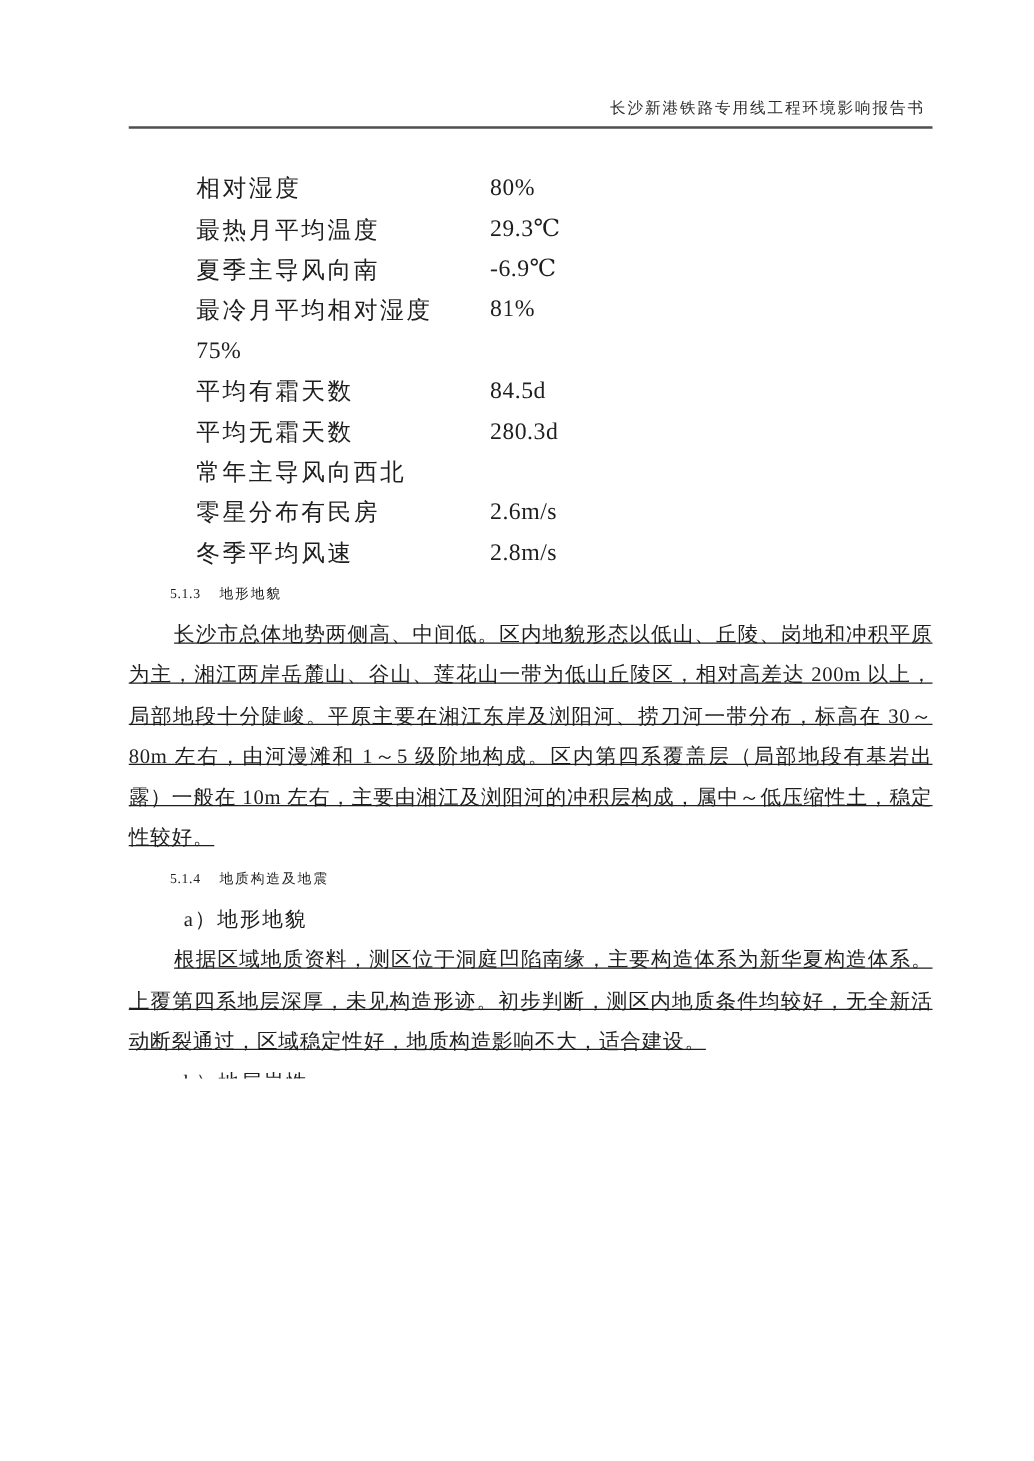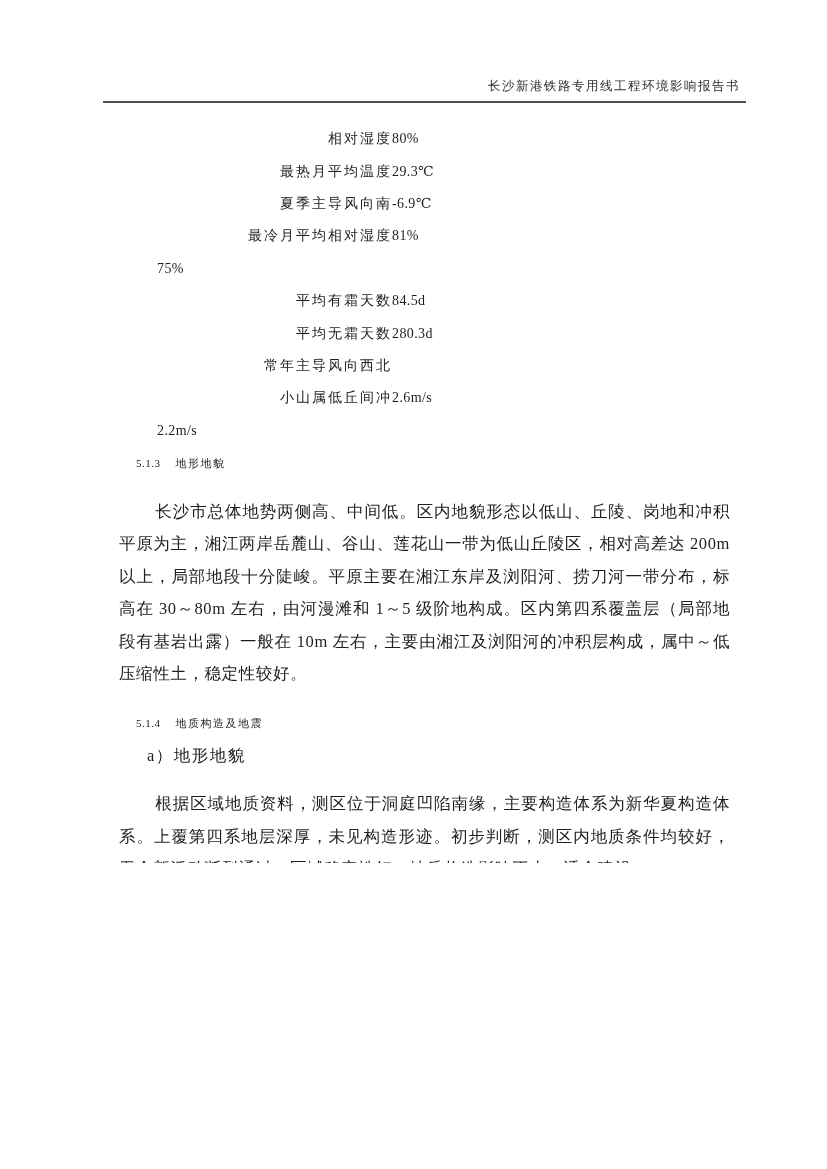--- a/index.html
+++ b/index.html
@@ -29,23 +29,22 @@
     font-size: 12.5px;
     line-height: 15px;
     letter-spacing: 1.5px;
     color: #2e2e2e;
     padding-bottom: 7px;
     border-bottom: 2px solid #4f4f4f;
     padding-right: 6px;
   }
   
   .climate {
-    margin: 20px 0 0 54px;
-    font-size: 14px;
-    text-align: right;
+    margin: 32px 0 0 54px;
+    font-size: 19px;
   }
   .crow {
     display: flex;
     align-items: center;
     height: 32.4px;
   }
   .clabel {
     width: 235px;
     letter-spacing: 2px;
     white-space: nowrap;
@@ -60,26 +59,27 @@
     margin-left: 33px;
     letter-spacing: 1.5px;
     white-space: nowrap;
   }
   .sec-head .num {
     letter-spacing: 0.5px;
     margin-right: 15px;
   }
   
   .para {
-    margin: 16px;
+    margin: 0;
     font-size: 16.5px;
     line-height: 32.6px;
     text-align: justify;
     text-indent: 2.2em;
     letter-spacing: 0.6px;
+    text-decoration: underline;
   }
   .sub-item {
     font-size: 16.5px;
     line-height: 32.6px;
     margin-left: 44px;
     letter-spacing: 1.5px;
   }
   
   .pageno {
     position: absolute;
@@ -127,25 +127,26 @@
       </div>
       <div class="crow">
         <span class="clabel">平均无霜天数</span>
         <span class="cvalue">280.3d</span>
       </div>
       <div class="crow">
         <span class="clabel">常年主导风向西北</span>
         <span class="cvalue"></span>
       </div>
       <div class="crow">
-        <span class="clabel">小山属低丘间冲</span>
+        <span class="clabel">零星分布有民房</span>
         <span class="cvalue">2.6m/s</span>
       </div>
       <div class="crow">
-        <span class="cvalue">2.2m/s</span>
+        <span class="clabel">冬季平均风速</span>
+        <span class="cvalue">2.8m/s</span>
       </div>
     </div>
 
     <div class="sec-head">
       <span class="num">5.1.3</span><span>地形地貌</span>
     </div>
 
     <p class="para">长沙市总体地势两侧高、中间低。区内地貌形态以低山、丘陵、岗地和冲积平原为主，湘江两岸岳麓山、谷山、莲花山一带为低山丘陵区，相对高差达 200m 以上，局部地段十分陡峻。平原主要在湘江东岸及浏阳河、捞刀河一带分布，标高在 30～80m 左右，由河漫滩和 1～5 级阶地构成。区内第四系覆盖层（局部地段有基岩出露）一般在 10m 左右，主要由湘江及浏阳河的冲积层构成，属中～低压缩性土，稳定性较好。</p>
 
 

